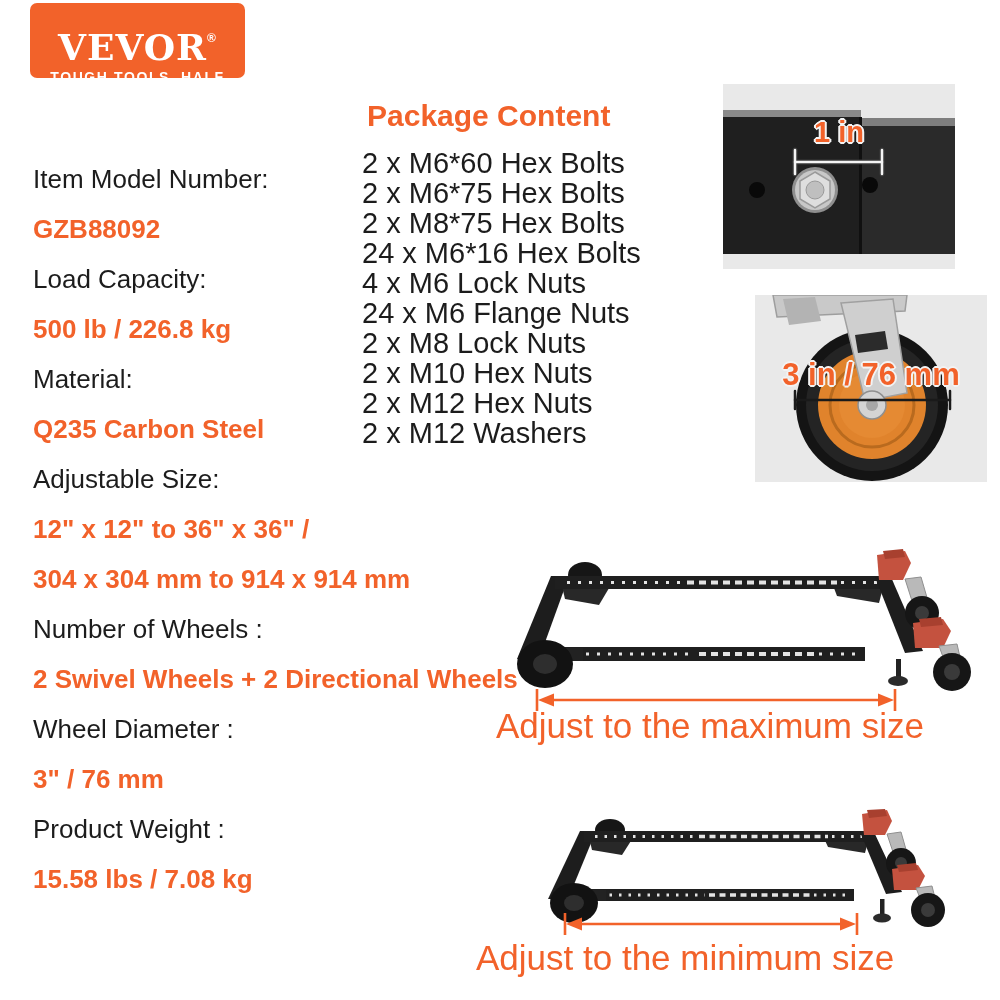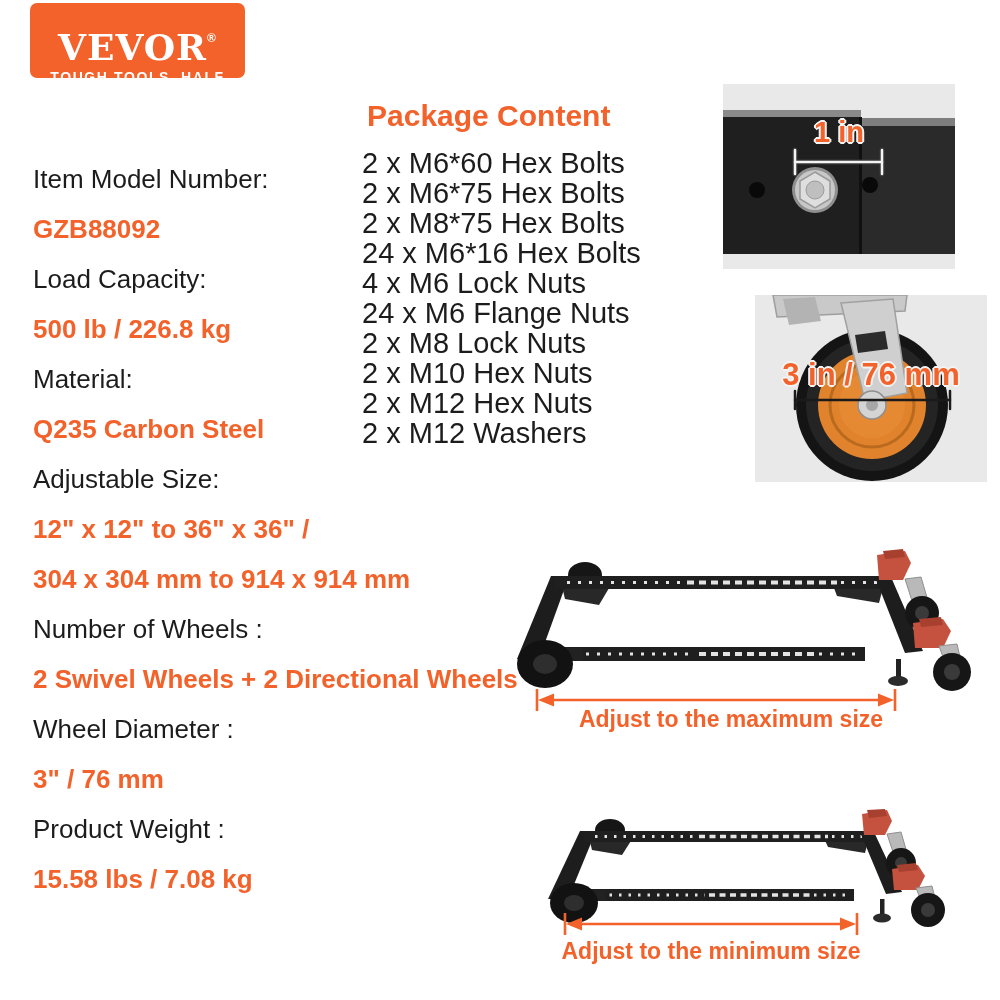--- a/index.html
+++ b/index.html
@@ -50,21 +50,21 @@
                 -1px -1px 0 #f3f3f3,1px 1px 0 #f3f3f3,-1px 1px 0 #f3f3f3,1px -1px 0 #f3f3f3;
     white-space:nowrap;
   }
   .callout-1in{top:32px;font-size:29px;}
   .callout-3in{top:62px;font-size:31px;}
   
   .measure{position:absolute;color:var(--accent);}
   .measure-max{left:530px;top:688px;}
   .measure-min{left:558px;top:912px;}
   .caption{
-    position:absolute;width:470px;text-align:center;font-size:23px;font-weight:bold;
+    position:absolute;width:470px;font-size:35px;font-weight:normal;
     color:var(--accent);white-space:nowrap;
   }
   .caption-max{left:496px;top:706px;}
   .caption-min{left:476px;top:938px;}
 </style>
 </head>
 <body>
 
 <div class="canvas">
 

